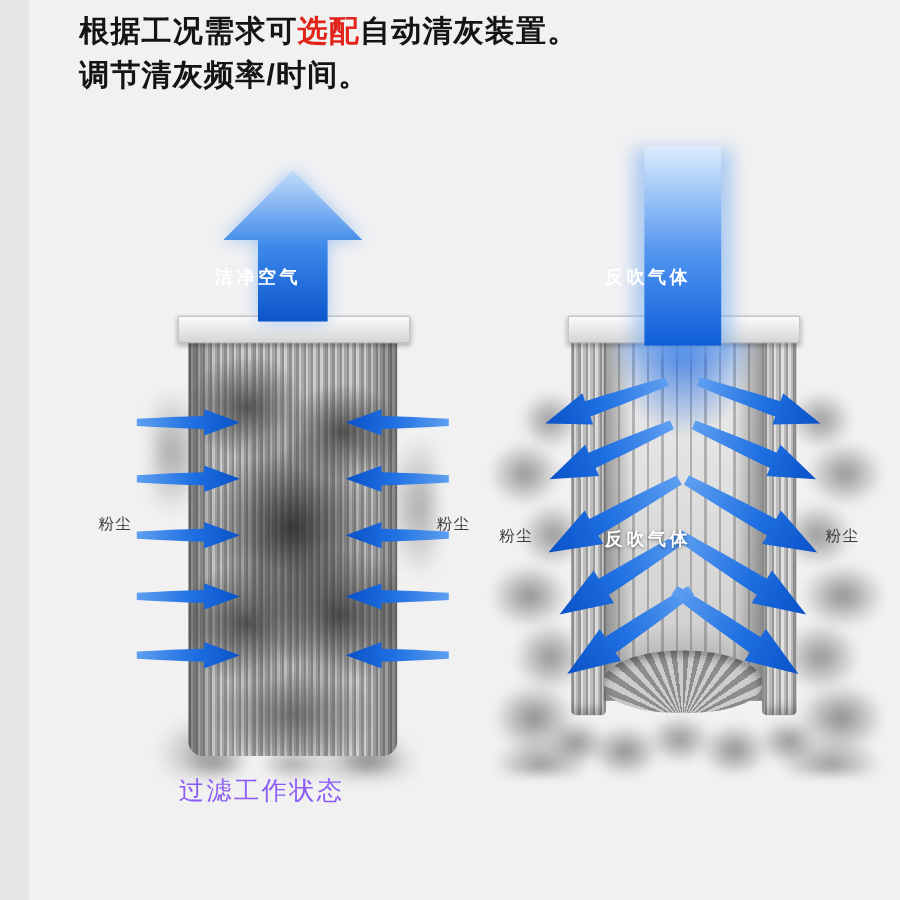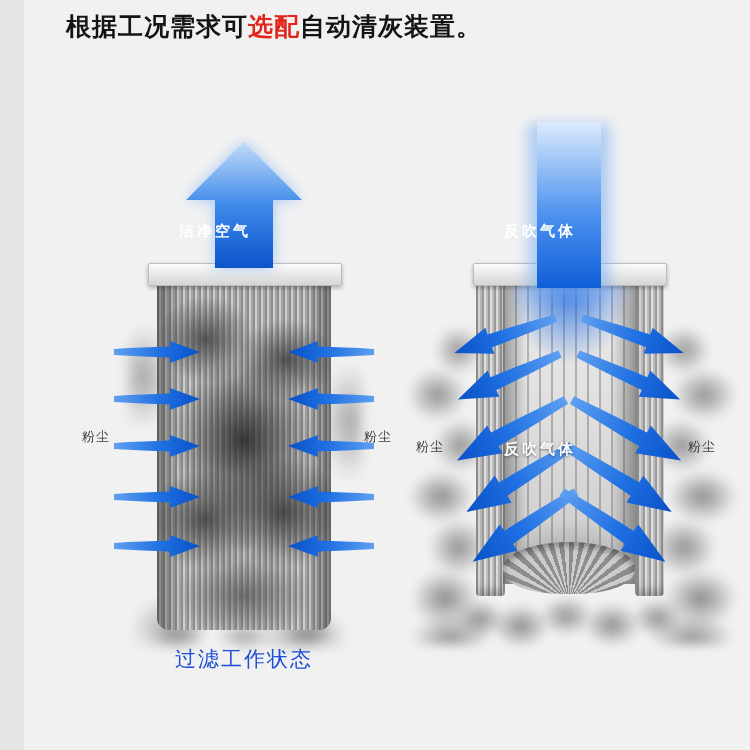--- a/index.html
+++ b/index.html
@@ -10,22 +10,22 @@
   .header{position:absolute;left:42px;top:8px;width:640px;font-size:25px;line-height:37px;
           font-weight:600;color:#141414;letter-spacing:1px;z-index:7;}
   .hl{color:#e1251b;}
 
   
   .cap{position:absolute;height:21px;background:linear-gradient(#fbfbfb,#d5d5d5);
        border:1px solid #bcbcbc;border-radius:2px;box-shadow:0 2px 4px rgba(0,0,0,.28);z-index:3;}
   .flow-label{position:absolute;width:130px;color:#fff;font-size:15px;
               font-weight:700;letter-spacing:3px;z-index:6;}
   .dust-label{position:absolute;font-size:13px;color:#3a3a3a;letter-spacing:1px;z-index:6;}
-  .caption{position:absolute;top:645px;width:190px;text-align:center;font-size:21px;
-           color:#1d4ed8;letter-spacing:2px;z-index:6;}
+  .caption{position:absolute;top:645px;width:190px;text-align:left;font-size:21px;
+           color:#8b5cf6;letter-spacing:2px;z-index:6;}
 
   
   .smokeL{position:absolute;left:103px;top:272px;width:235px;height:375px;filter:blur(6px);z-index:1;
     background:
       radial-gradient(ellipse 40px 75px at 7% 28%,rgba(105,105,105,.55),rgba(105,105,105,0) 70%),
       radial-gradient(ellipse 42px 85px at 95% 40%,rgba(110,110,110,.55),rgba(110,110,110,0) 70%),
       radial-gradient(ellipse 55px 45px at 18% 95%,rgba(115,115,115,.55),rgba(115,115,115,0) 70%),
       radial-gradient(ellipse 65px 42px at 75% 97%,rgba(110,110,110,.55),rgba(110,110,110,0) 70%);}
   .bodyL{position:absolute;left:133px;top:284px;width:174px;height:346px;z-index:2;
     border-radius:0 0 12px 12px;
@@ -95,20 +95,21 @@
 
   .overlay{position:absolute;left:0;top:0;z-index:4;pointer-events:none;}
 </style>
 </head>
 <body>
 
 <div class="canvas">
 
   <div class="header">
     <div><span>根据工况需求可</span><span class="hl">选配</span><span>自动清灰装置。</span></div>
+    <div>调节清灰频率/时间。</div>
   </div>
 
   <div class="smokeL"></div>
   <div class="cap" style="left:124px;top:263px;width:192px;"></div>
   <div class="bodyL"></div>
   <div class="cloud cloudLB"></div>
 
   <div class="flow-label" style="left:155px;top:222px;">洁净空气</div>
   <div class="dust-label" style="left:58px;top:428px;">粉尘</div>
   <div class="dust-label" style="left:340px;top:428px;">粉尘</div>

